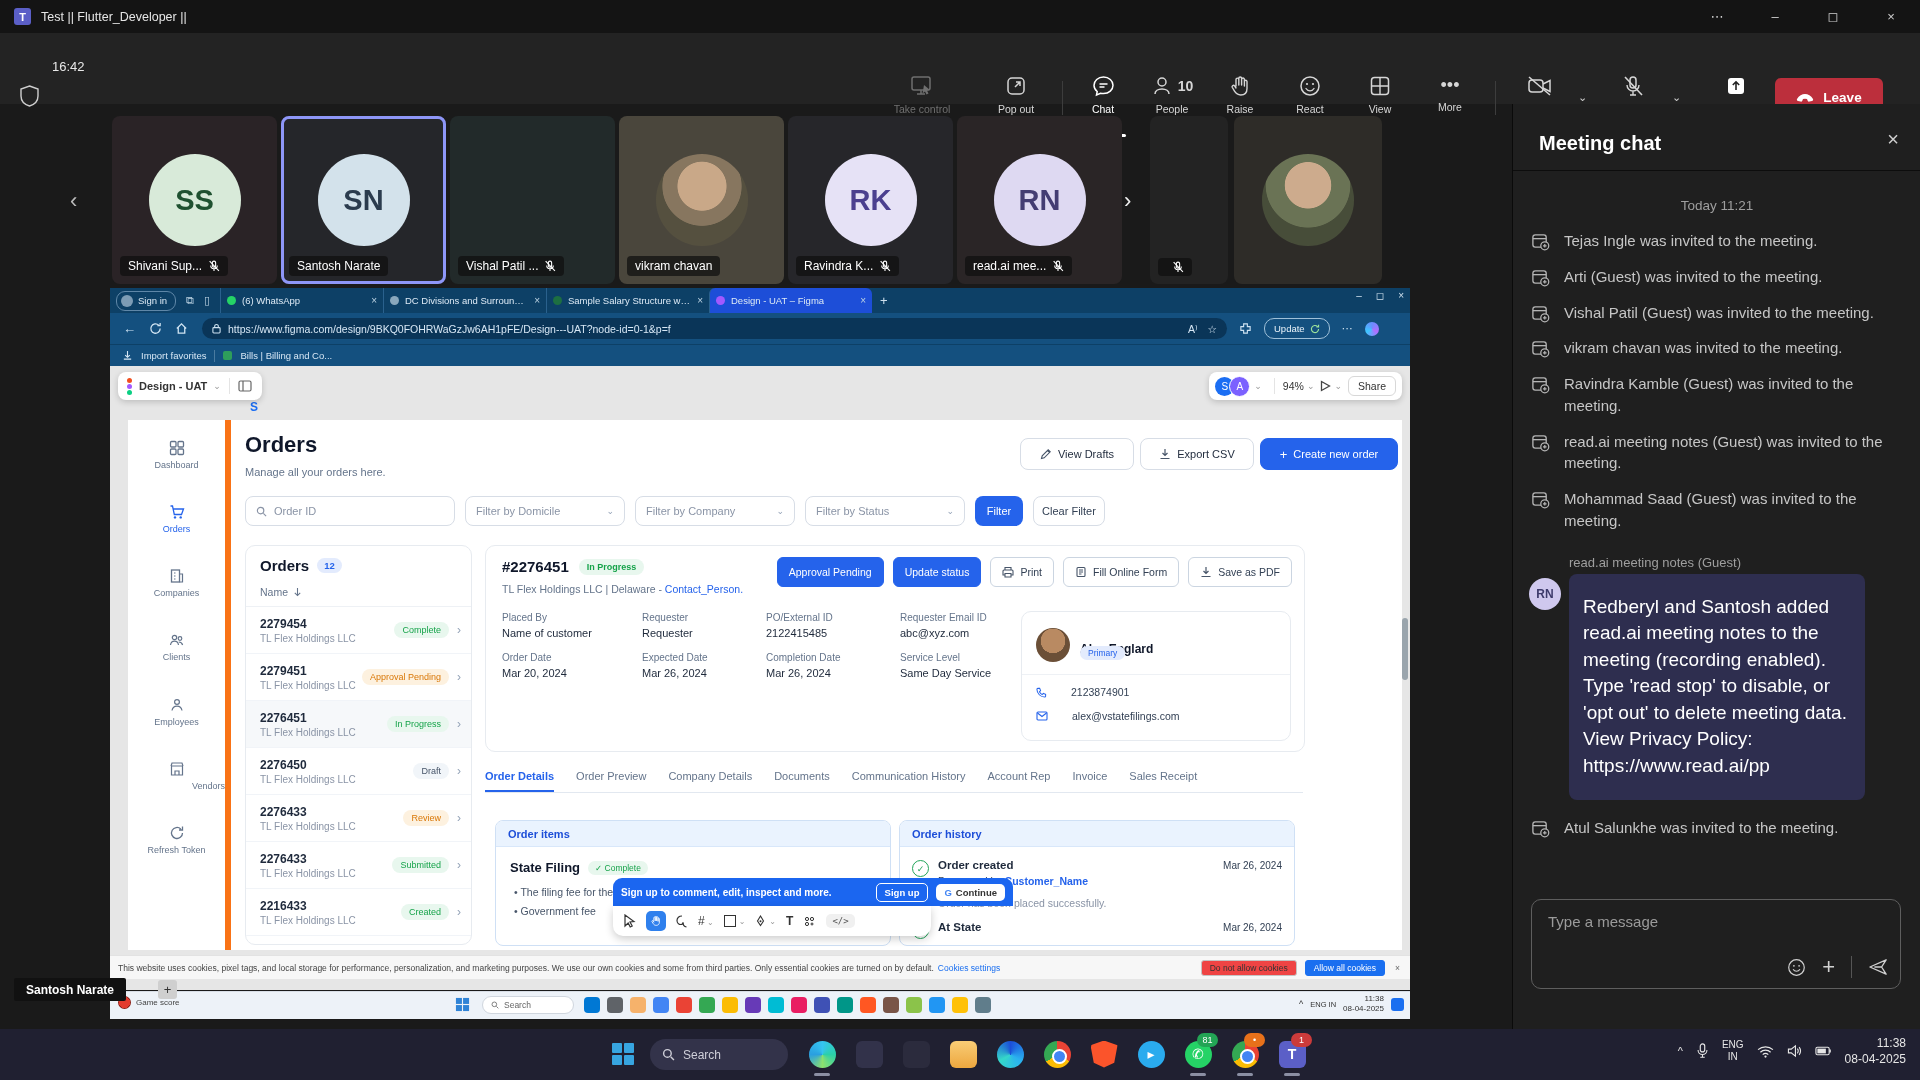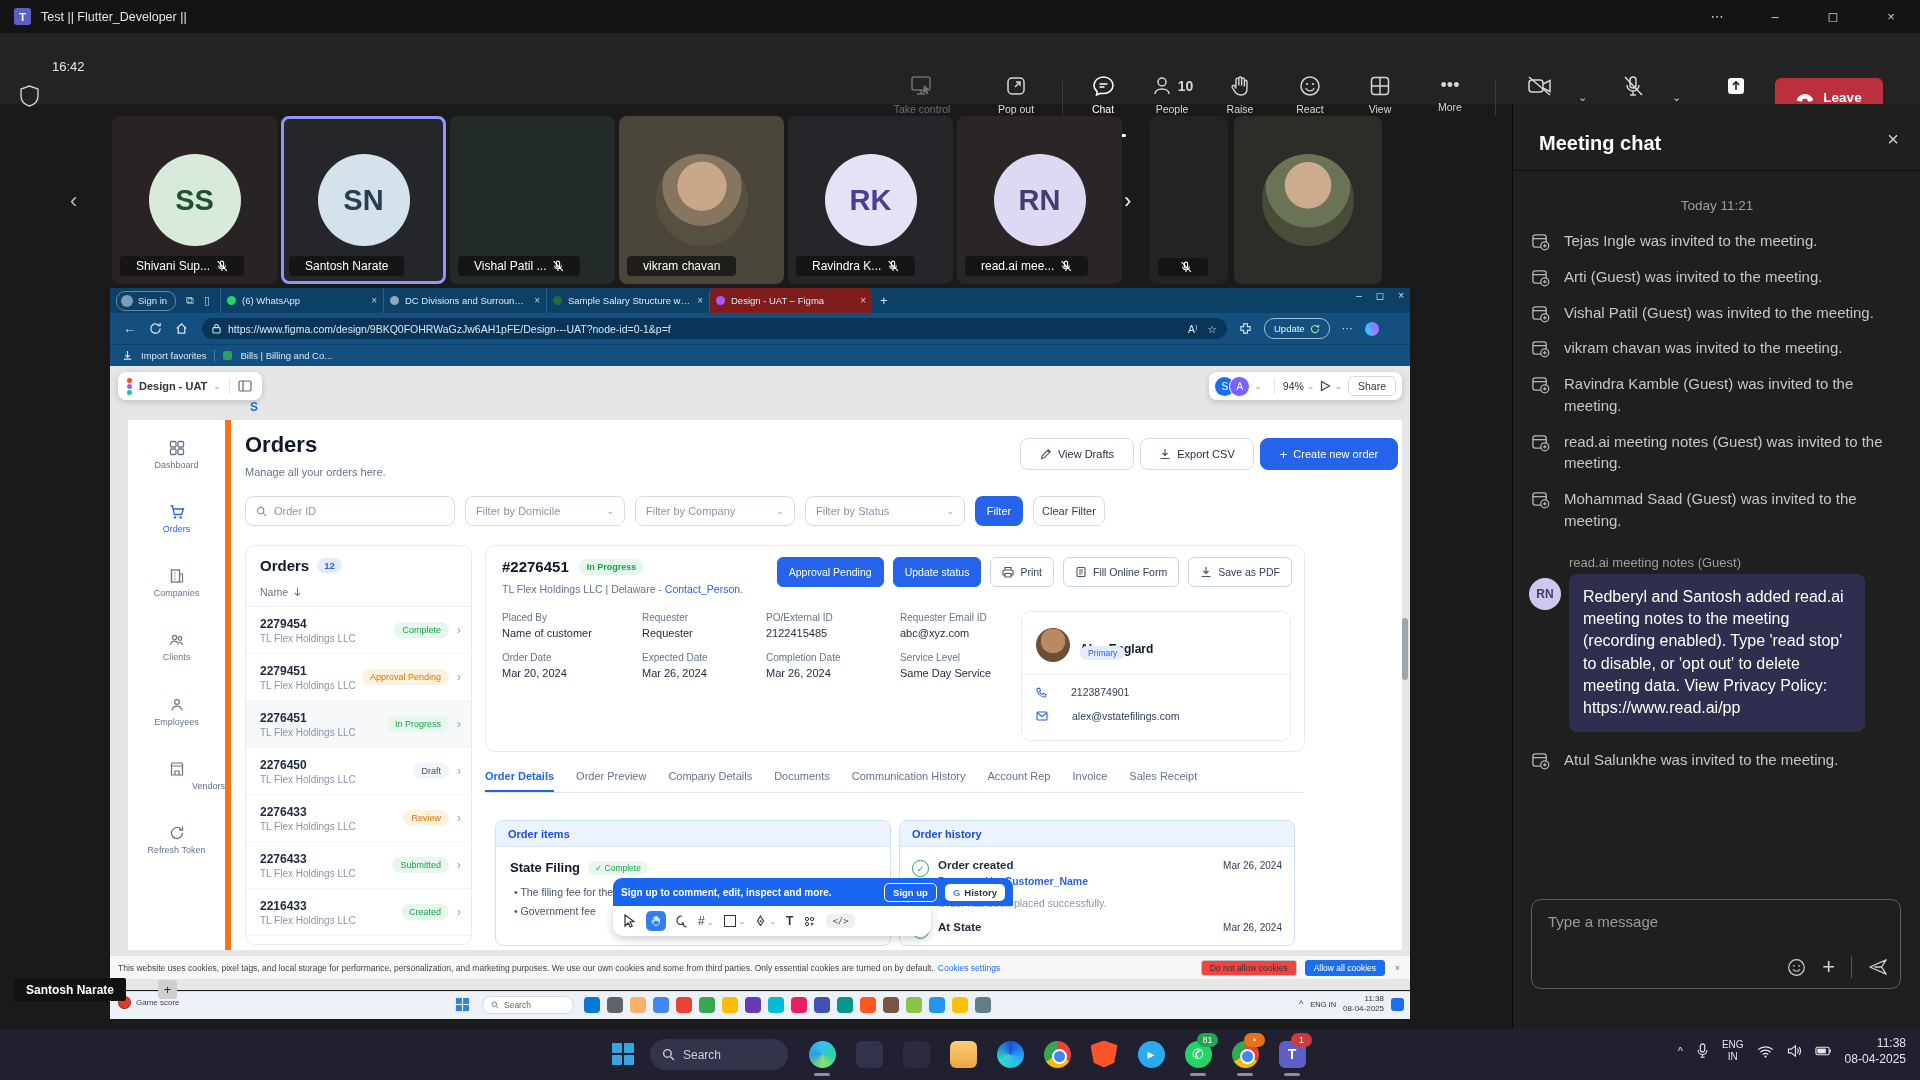--- a/index.html
+++ b/index.html
@@ -30,50 +30,50 @@
   .chat-underline{position:absolute;left:1084px;top:101px;width:42px;height:3px;background:#fff;border-radius:2px;}
 
   
   .tile{position:absolute;top:116px;width:165px;height:168px;border-radius:8px;overflow:hidden;background:#262626;}
   .tile.selected{outline:3px solid #8e96f7;outline-offset:-3px;}
   .tile.narrow{width:78px;}
   .tile.cut{width:148px;}
   .tile-av{position:absolute;left:50%;top:50%;transform:translate(-50%,-50%);width:92px;height:92px;border-radius:50%;display:flex;align-items:center;justify-content:center;font-size:29px;font-weight:bold;}
   .tile-av.photo{background:radial-gradient(circle at 50% 35%,#c9a888 0 32%,#87765f 33% 52%,#55503f 53% 100%);}
   .tile-av.photo2{background:radial-gradient(circle at 50% 34%,#cdab8d 0 30%,#6a7355 31% 55%,#474d39 56% 100%);}
-  .tile-name{position:absolute;left:8px;bottom:8px;max-width:150px;background:rgba(15,15,15,.72);border-radius:4px;padding:3px 16px;color:#fff;font-size:12px;display:flex;align-items:center;gap:6px;white-space:nowrap;overflow:hidden;text-align:center;}
+  .tile-name{position:absolute;left:8px;bottom:8px;max-width:150px;background:rgba(15,15,15,.72);border-radius:4px;padding:3px 8px;color:#fff;font-size:12px;display:flex;align-items:center;gap:6px;white-space:nowrap;overflow:hidden;text-align:center;}
   .navchev{position:absolute;color:#bbb;font-size:22px;}
 
   
   .chatpanel{left:1512px;top:104px;width:408px;height:925px;background:#1f1f1f;border-left:1px solid #0a0a0a;color:#c9c9c9;}
   .chead{position:absolute;left:26px;top:28px;font-size:20px;font-weight:bold;color:#fff;}
   .cclose{position:absolute;right:22px;top:24px;color:#cfcfcf;font-size:20px;}
   .cdiv{position:absolute;left:0;top:66px;width:408px;height:1px;background:#0d0d0d;}
   .cbody{position:absolute;left:0;top:80px;width:408px;height:700px;overflow:hidden;}
   .cdate{text-align:center;font-size:13.5px;color:#9f9f9f;margin:14px 0 10px;}
   .sysmsg{display:flex;gap:14px;padding:7px 20px 7px 18px;font-size:15px;color:#c6c6c6;line-height:1.45;}
   .sysmsg svg{flex:none;margin-top:2px;}
   .sender{margin:16px 0 4px 56px;font-size:13px;color:#9f9f9f;}
   .bubwrap{display:flex;align-items:flex-start;gap:8px;padding-left:16px;}
   .rnav{flex:none;width:32px;height:32px;border-radius:50%;background:#cfc8ee;color:#3d3a6b;font-size:12px;font-weight:bold;display:flex;align-items:center;justify-content:center;margin-top:4px;}
-  .bubble{width:268px;background:#2e2e4f;border-radius:8px;padding:12px 14px;color:#fff;font-size:16px;line-height:1.4;}
+  .bubble{width:268px;background:#2e2e4f;border-radius:8px;padding:20px 14px;color:#fff;font-size:19px;line-height:1.4;}
   .cinput{position:absolute;left:18px;top:795px;width:368px;height:88px;border:1px solid #5e5e5e;border-radius:10px;}
   .cph{position:absolute;left:16px;top:13px;font-size:15px;color:#9b9b9b;}
   .cicons{position:absolute;right:12px;bottom:10px;display:flex;align-items:center;gap:16px;color:#d0d0d0;}
   .cplus{font-size:22px;line-height:1;color:#d0d0d0;}
   .cisep{width:1px;height:22px;background:#555;}
 
   
   .browser{left:110px;top:288px;width:1300px;height:702px;background:#e6e6e6;overflow:hidden;}
   .tabstrip{position:absolute;left:0;top:0;width:1300px;height:25px;background:#0d4066;display:flex;align-items:center;color:#dce9f5;}
   .signin{height:18px;margin-left:6px;padding:0 8px 0 4px;border:1px solid #5f87a8;border-radius:9px;display:flex;align-items:center;gap:5px;font-size:9.5px;}
   .sicircle{width:12px;height:12px;border-radius:50%;background:#7d9cb5;}
   .tsico{margin-left:10px;color:#bcd2e2;font-size:11px;}
   .btab{height:25px;width:150px;display:flex;align-items:center;gap:6px;padding:0 6px;font-size:9.5px;border-left:1px solid #2a618d;white-space:nowrap;overflow:hidden;}
-  .btab.active{background:#7f1d1d;border-radius:6px 6px 0 0;}
+  .btab.active{background:#1d4ed8;border-radius:6px 6px 0 0;}
   .tdot{flex:none;width:9px;height:9px;border-radius:50%;}
   .tx{margin-left:auto;font-size:10px;color:#bcd2e2;}
   .newtab{margin-left:8px;font-size:13px;color:#cfe0ee;}
   .bwin{position:absolute;right:6px;top:2px;display:flex;gap:14px;color:#cfe0ee;font-size:10px;}
   .addr{position:absolute;left:0;top:25px;width:1300px;height:31px;background:#14507f;display:flex;align-items:center;color:#d7e7f5;}
   .navg{font-size:13px;margin-left:13px;color:#cfe3f2;}
   .urlpill{margin-left:14px;width:1005px;height:21px;background:#0a3558;border-radius:11px;display:flex;align-items:center;padding:0 10px;gap:7px;font-size:10.5px;color:#d7e7f5;white-space:nowrap;overflow:hidden;}
   .aico{margin-left:12px;font-size:11px;color:#cfe3f2;}
   .updbtn{margin-left:12px;height:19px;padding:0 9px;border:1px solid #9fc0d8;border-radius:10px;display:flex;align-items:center;gap:5px;font-size:9.5px;color:#eaf3fa;}
   .copilot{width:14px;height:14px;border-radius:50%;background:conic-gradient(#6a8dff,#b16dff,#3ec6ff,#6a8dff);margin-left:12px;}
@@ -850,21 +850,21 @@
           </div>
         </div>
       </div>
     </div>
 
     <div class="fbanner">
       <span>Sign up to comment, edit, inspect and more.</span>
       <span class="fsign">Sign up</span>
       <span class="fcont">
           <span class="gG">G</span>
-          <span>History</span>
+          <span>Continue</span>
         </span>
     </div>
     <div class="ftools">
       <svg width="13" height="14" viewBox="0 0 13 14">
           <path d="M2 1l9 6.5-4 .5 2.2 4-2 1-2-4L2 12z" fill="none" stroke="#333" stroke-width="1.2"></path>
         </svg>
       <span class="handsel">
           <svg width="12" height="12" viewBox="0 0 22 22">
             <path d="M7 11V5a1.3 1.3 0 0 1 2.6 0v5M9.6 10V3.8a1.3 1.3 0 0 1 2.6 0V10M12.2 10V4.6a1.3 1.3 0 0 1 2.6 0V11M14.8 11V7a1.2 1.2 0 0 1 2.4 0v6c0 3.8-2.3 6-5.8 6-2.8 0-4.3-1.1-5.7-3.5L3.5 12a1.3 1.3 0 0 1 2.2-1.3L7 13" fill="none" stroke="#fff" stroke-width="1.5" stroke-linecap="round"></path>
           </svg>

